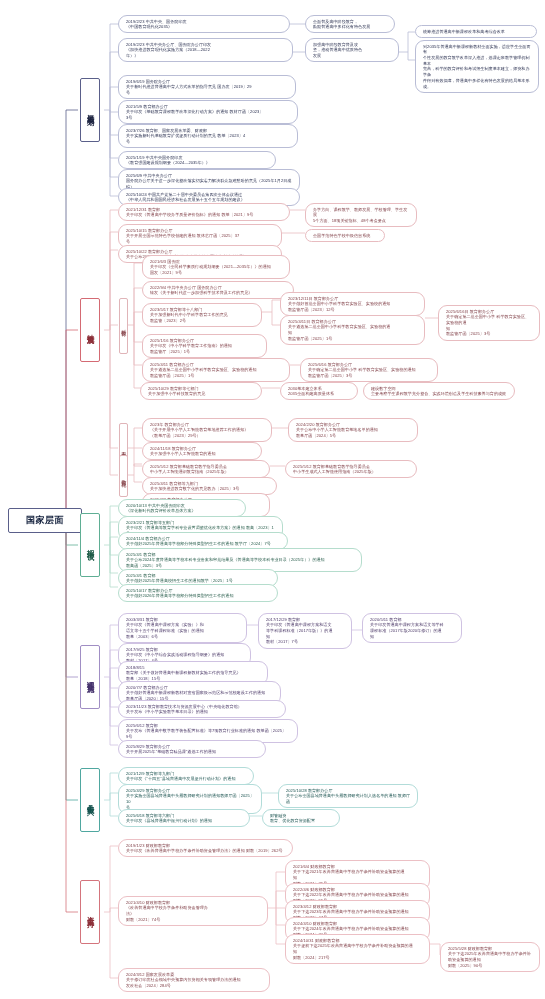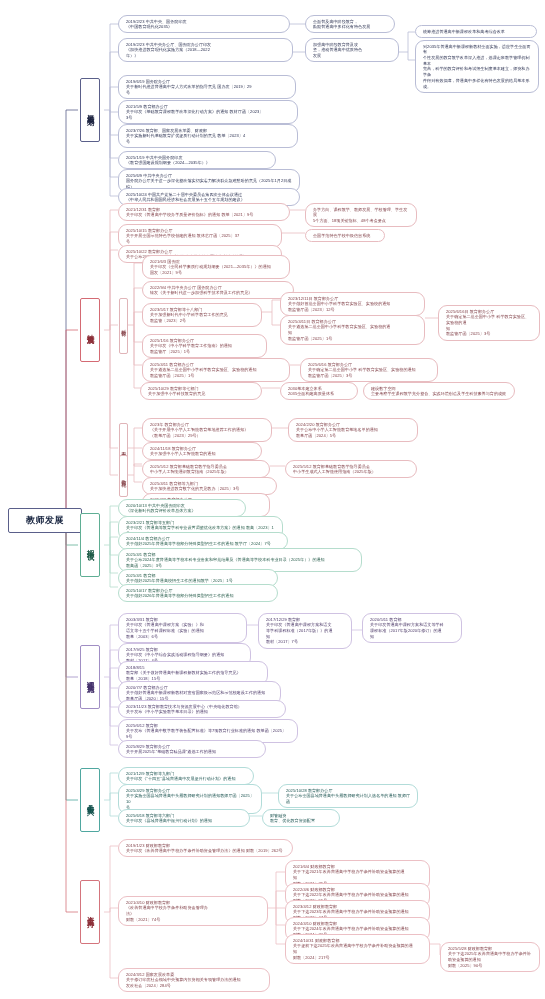--- a/index.html
+++ b/index.html
@@ -188,21 +188,21 @@
         <path d="M268 908 H276 V872 H285"></path>
         <path d="M276 908 V891 H285"></path>
         <path d="M276 908 V908 H285"></path>
         <path d="M276 908 V925 H285"></path>
         <path d="M276 908 V944 H285"></path>
         <path d="M430 944 H440 V955 H448"></path>
       </g>
     </g>
   </svg>
 
-  <div class="root-node" style="left:8px; top:508px; width:58px;">教师发展</div>
+  <div class="root-node" style="left:8px; top:508px; width:58px;">国家层面</div>
 
   <div class="branch b-blue" style="left:80px; top:78px;  width:20px; height:64px;">远景规划</div>
   <div class="branch b-red" style="left:80px; top:298px; width:20px; height:64px;">特色发展</div>
   <div class="branch b-green" style="left:80px; top:513px; width:20px; height:64px;">招生考试</div>
   <div class="branch b-purple" style="left:80px; top:645px; width:20px; height:64px;">课程实施</div>
   <div class="branch b-teal" style="left:80px; top:768px; width:20px; height:64px;">县中振兴</div>
   <div class="branch b-rose" style="left:80px; top:880px; width:20px; height:64px;">资金支持</div>
 
   <div class="subbranch" style="left:119px; top:298px; width:9px; height:56px;">科技教育</div>
   <div class="subbranch" style="left:119px; top:423px; width:9px; height:52px;">人工智能教育</div>

